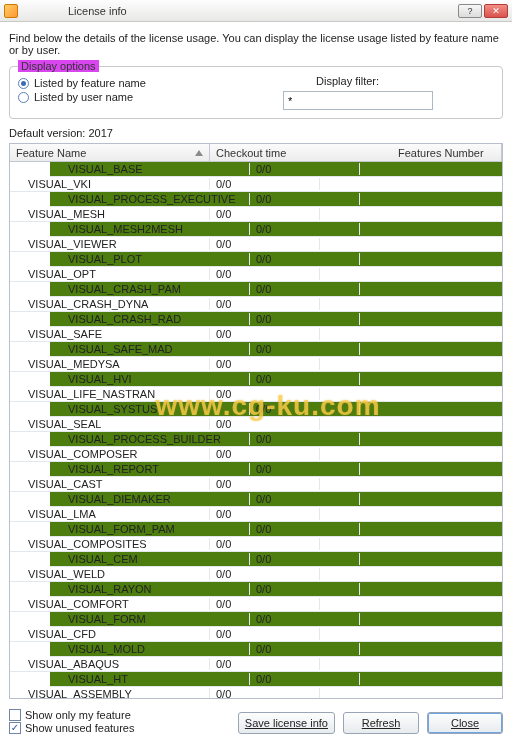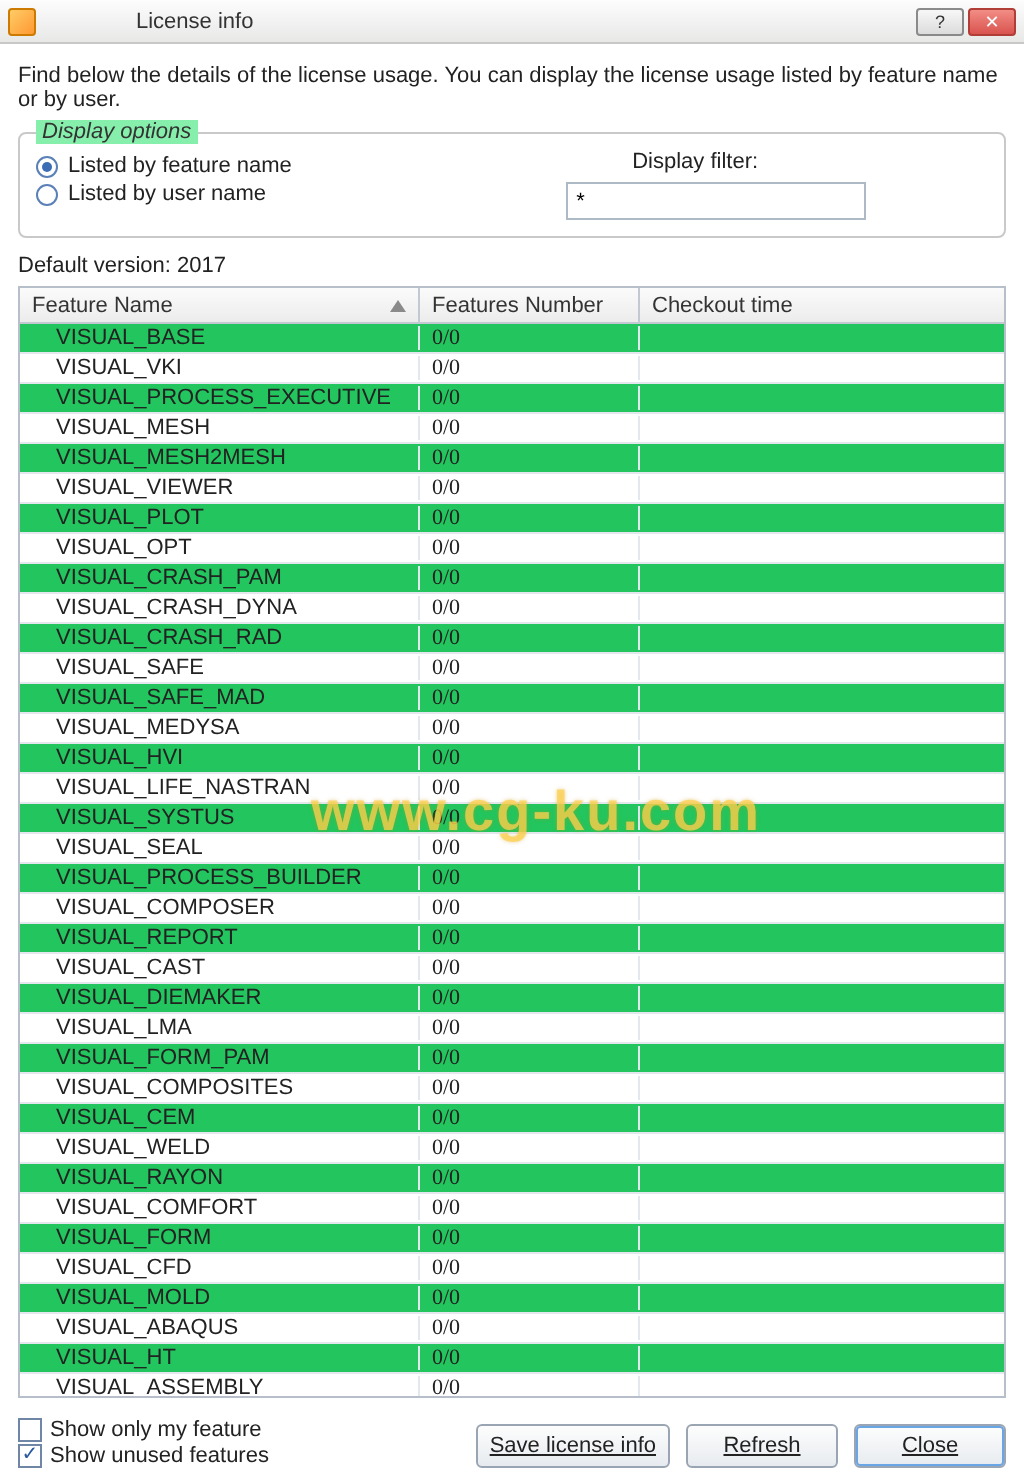--- a/index.html
+++ b/index.html
@@ -53,21 +53,21 @@
   .groupbox {
     border:1px solid #c9c9c9;
     border-radius:4px;
     padding: 8px 8px 8px 8px;
     position:relative;
     margin-bottom:8px;
     display:flex;
   }
   .groupbox .legend {
     position:absolute; top:-7px; left:8px;
-    background:#86efac; padding:0 3px; color:#333;font-style:italic;
+    background:#d946ef; padding:0 3px; color:#333;
   }
   .opts-left { flex:1.2; }
   .opts-right { flex:1; padding-left:12px; }
   .radio-row { display:flex; align-items:center; margin:2px 0; gap:5px; }
   .radio {
     width:11px; height:11px; border:1px solid #5a80b8; border-radius:50%;
     display:inline-flex; align-items:center; justify-content:center; background:#fff;
   }
   .radio.checked::after{
     content:""; width:5px; height:5px; border-radius:50%; background:#3b6db5;
@@ -111,24 +111,24 @@
   .tbody-scroll {
     position:absolute; top:18px; bottom:0; left:0; right:0;
     overflow-y:scroll;
   }
   .trow {
     display:flex; height:15px;
     border-bottom:1px solid #e3e7ee;
     font-size:11px;
     align-items:center;
   }
-  .trow.alt { background:#22c55e; }
+  .trow.alt { background:#4d7c0f;margin-left:40px; }
   .td { padding:0 6px; overflow:hidden; white-space:nowrap; text-overflow:ellipsis; }
   .td.col1 { width:200px; padding-left:18px; border-right:1px solid #e3e7ee;}
-  .td.col2 { width:110px; border-right:1px solid #e3e7ee;font-family:Liberation Serif, serif;}
+  .td.col2 { width:110px; border-right:1px solid #e3e7ee;}
   .td.col3 { flex:1; }
   
   .tbody-scroll::-webkit-scrollbar { width:15px; }
   .tbody-scroll::-webkit-scrollbar-track { background:#f0f0f0; border-left:1px solid #d4d4d4;}
   .tbody-scroll::-webkit-scrollbar-thumb { background:#c7cdd6; border:1px solid #a9b0bb; border-radius:2px;}
   
   .bottom {
     position:absolute;
     left:9px; right:9px; bottom:6px;
     display:flex; align-items:flex-end; justify-content:space-between;
@@ -201,25 +201,25 @@
   </div>
 
   <div class="defver">Default version: 2017</div>
 
   <div class="table-wrap">
     <div class="thead">
       <div class="th col1">
         <span>Feature Name</span>
         <span class="sort"></span>
       </div>
+      <div class="th col3">
+        <span>Checkout time</span>
+      </div>
       <div class="th col2">
         <span>Features Number</span>
-      </div>
-      <div class="th col3">
-        <span>Checkout time</span>
       </div>
     </div>
     <div class="tbody-scroll" id="tbody">
         <div class="trow alt">
           <div class="td col1">VISUAL_BASE</div>
           <div class="td col2">0/0</div>
           <div class="td col3"></div>
         </div>
         <div class="trow">
           <div class="td col1">VISUAL_VKI</div>

